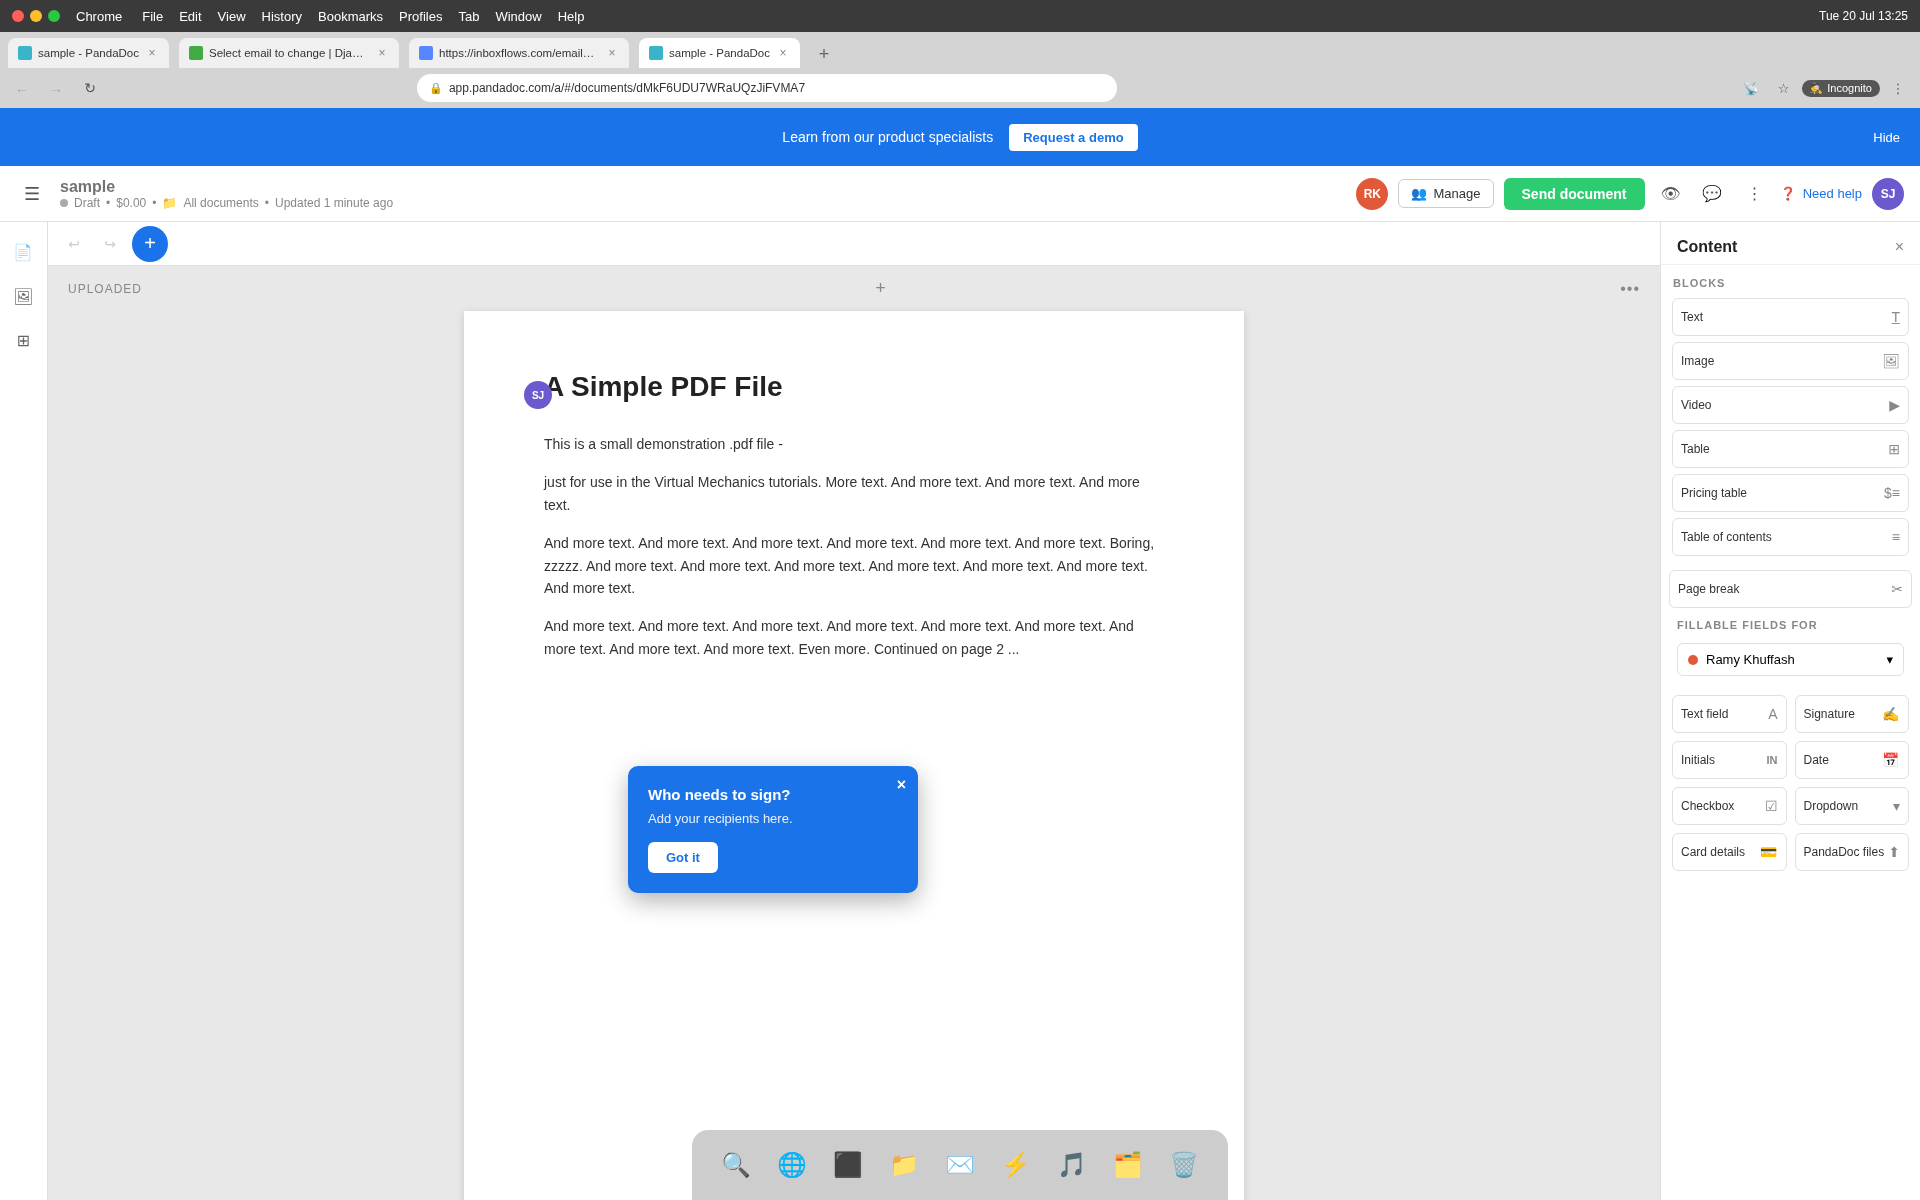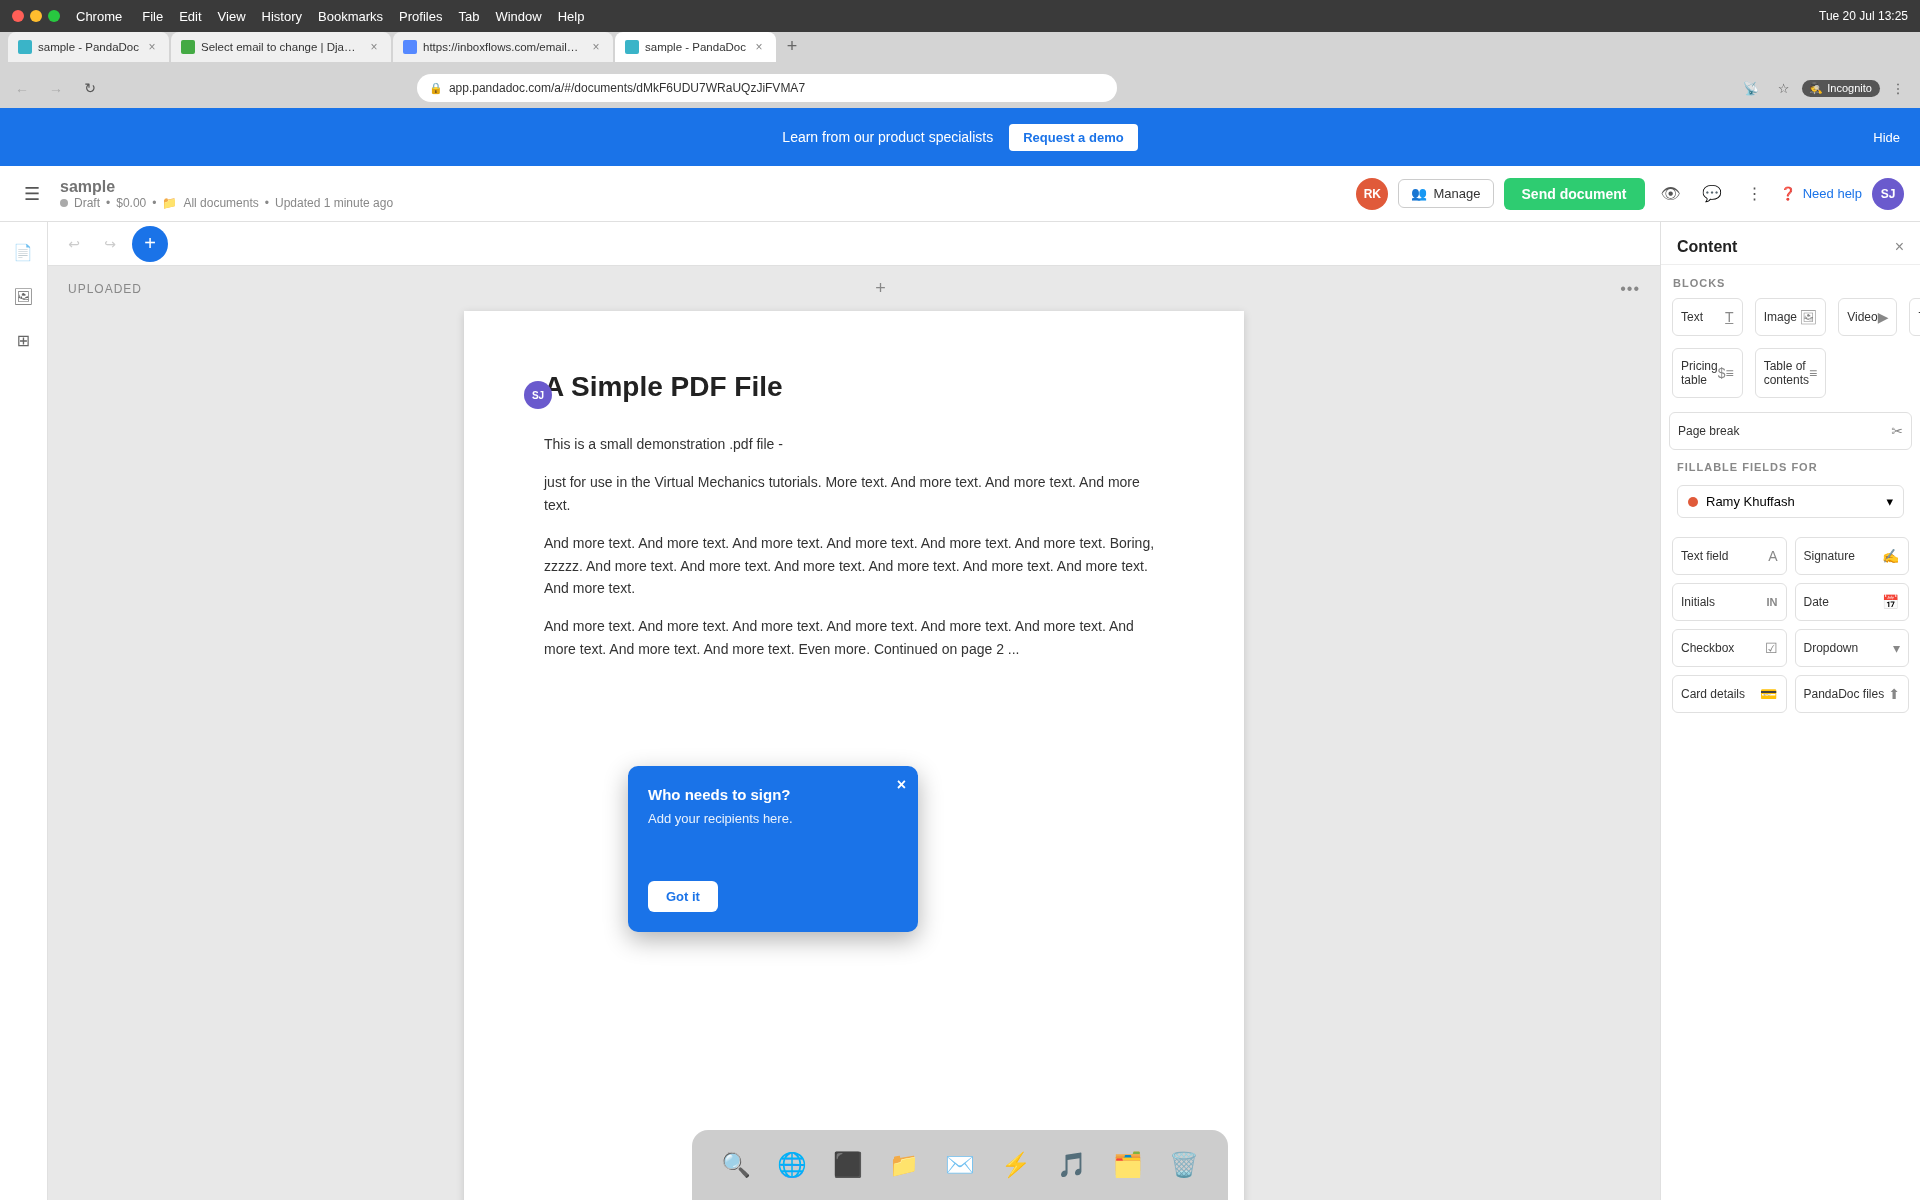--- a/index.html
+++ b/index.html
@@ -27,22 +27,23 @@
     .clock-text { color: #fff; font-size: 12px; }
 
     
     .browser-chrome { background: #d4d4d4; }
 
     
     .tabs-bar {
       height: 36px;
       background: #d4d4d4;
       display: flex;
+      align-items: flex-end;
       padding: 0 8px;
-      gap: 2px;
+      gap: 10px;
     }
     .browser-tab {
       height: 30px;
       background: #f0f0f0;
       border-radius: 8px 8px 0 0;
       display: flex;
       align-items: center;
       padding: 0 10px;
       gap: 6px;
       font-size: 12px;
@@ -227,21 +228,21 @@
       display: flex;
       align-items: center;
       justify-content: space-between;
       padding: 16px 16px 8px;
       border-bottom: 1px solid #eee;
     }
     .right-sidebar-title { font-size: 16px; font-weight: 600; color: #222; }
     .section-label { font-size: 11px; font-weight: 700; color: #888; letter-spacing: 1px; padding: 12px 12px 6px; }
 
     
-    .blocks-grid { display: grid; grid-template-columns: 1fr 1fr 1fr 1fr; gap: 6px; padding: 0 8px 8px; }
+    .blocks-grid { display: grid; grid-template-columns: 1fr; gap: 0; padding: 0 8px 8px; }
     .block-item {
       border: 1px solid #e0e0e0;
       border-radius: 6px;
       padding: 10px 8px;
       display: flex;
       align-items: center;
       justify-content: space-between;
       cursor: pointer;
       background: #fff;
       margin: 3px;
@@ -319,21 +320,20 @@
     .popup-text { font-size: 13px; opacity: 0.9; margin-bottom: 16px; }
     .popup-btn {
       background: #fff;
       color: #1a73e8;
       border: none;
       border-radius: 6px;
       padding: 8px 18px;
       font-size: 13px;
       font-weight: 600;
       cursor: pointer;
-      margin-top: 39px;
     }
 
     
     .dock {
       height: 70px;
       background: rgba(200,200,200,0.9);
       display: flex;
       align-items: center;
       justify-content: center;
       gap: 8px;

